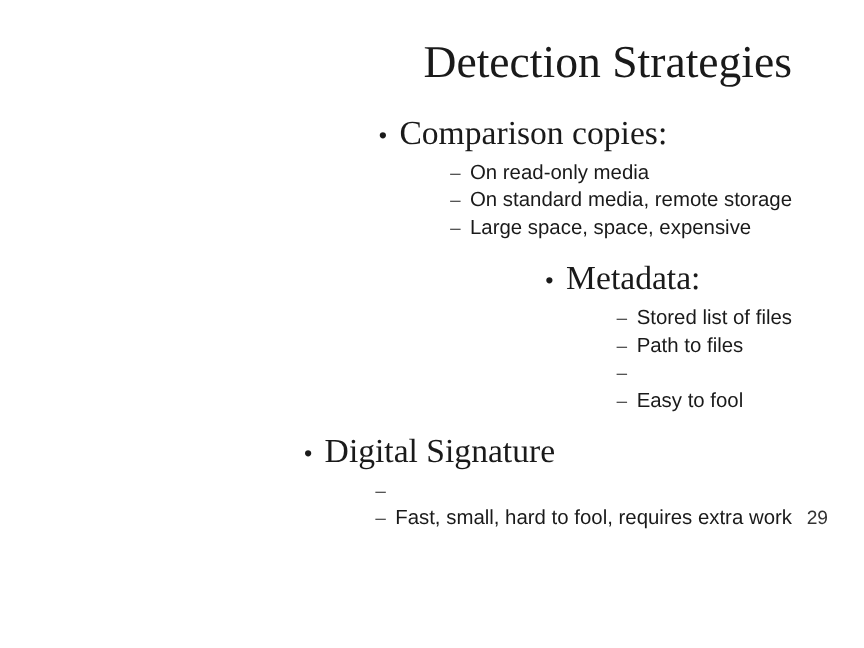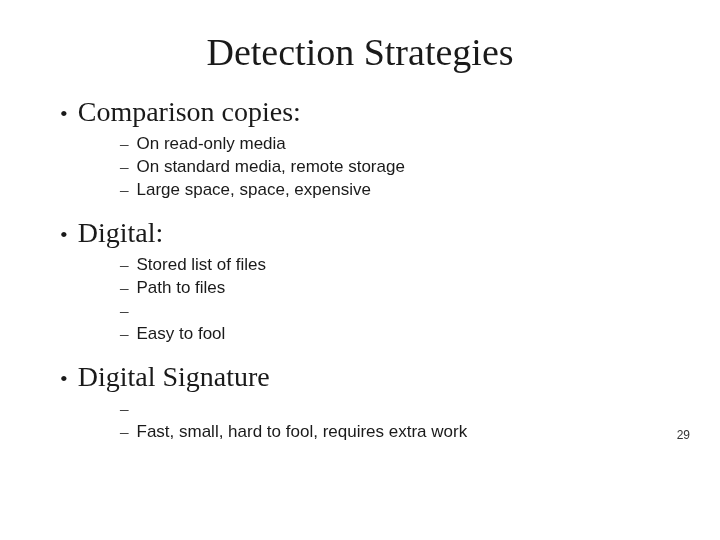--- a/index.html
+++ b/index.html
@@ -17,20 +17,21 @@
       overflow: hidden;
     }
 
     .slide {
       width: 720px;
       height: 460px;
       padding: 30px 60px 30px 60px;
       display: flex;
       flex-direction: column;
       position: relative;
+      align-items: flex-end;
     }
 
     .slide-title {
       text-align: center;
       font-size: 38px;
       font-weight: normal;
       margin-bottom: 22px;
       color: #1a1a1a;
       font-family: Georgia, serif;
     }
@@ -78,21 +79,21 @@
     .sub-text {
       font-size: 17px;
       font-family: Liberation Sans, sans-serif;
       color: #1a1a1a;
     }
 
     .page-number {
       position: absolute;
       bottom: 18px;
       right: 30px;
-      font-size: 12px;
+      font-size: 16px;
       color: #333;
       font-family: Arial, sans-serif;
     }
   </style>
 </head>
 <body>
 
 <div class="slide">
 
   <h1 class="slide-title">Detection Strategies</h1>
@@ -114,21 +115,21 @@
       <div class="sub-item">
         <span class="sub-dash">–</span>
         <span class="sub-text">Large space, space, expensive</span>
       </div>
     </div>
   </div>
 
   <div class="section">
     <div class="bullet-main">
       <span class="bullet-dot">•</span>
-      <span class="bullet-label">Digital:</span>
+      <span class="bullet-label">Metadata:</span>
     </div>
     <div class="sub-list">
       <div class="sub-item">
         <span class="sub-dash">–</span>
         <span class="sub-text">Stored list of files</span>
       </div>
       <div class="sub-item">
         <span class="sub-dash">–</span>
         <span class="sub-text">Path to files</span>
       </div>

